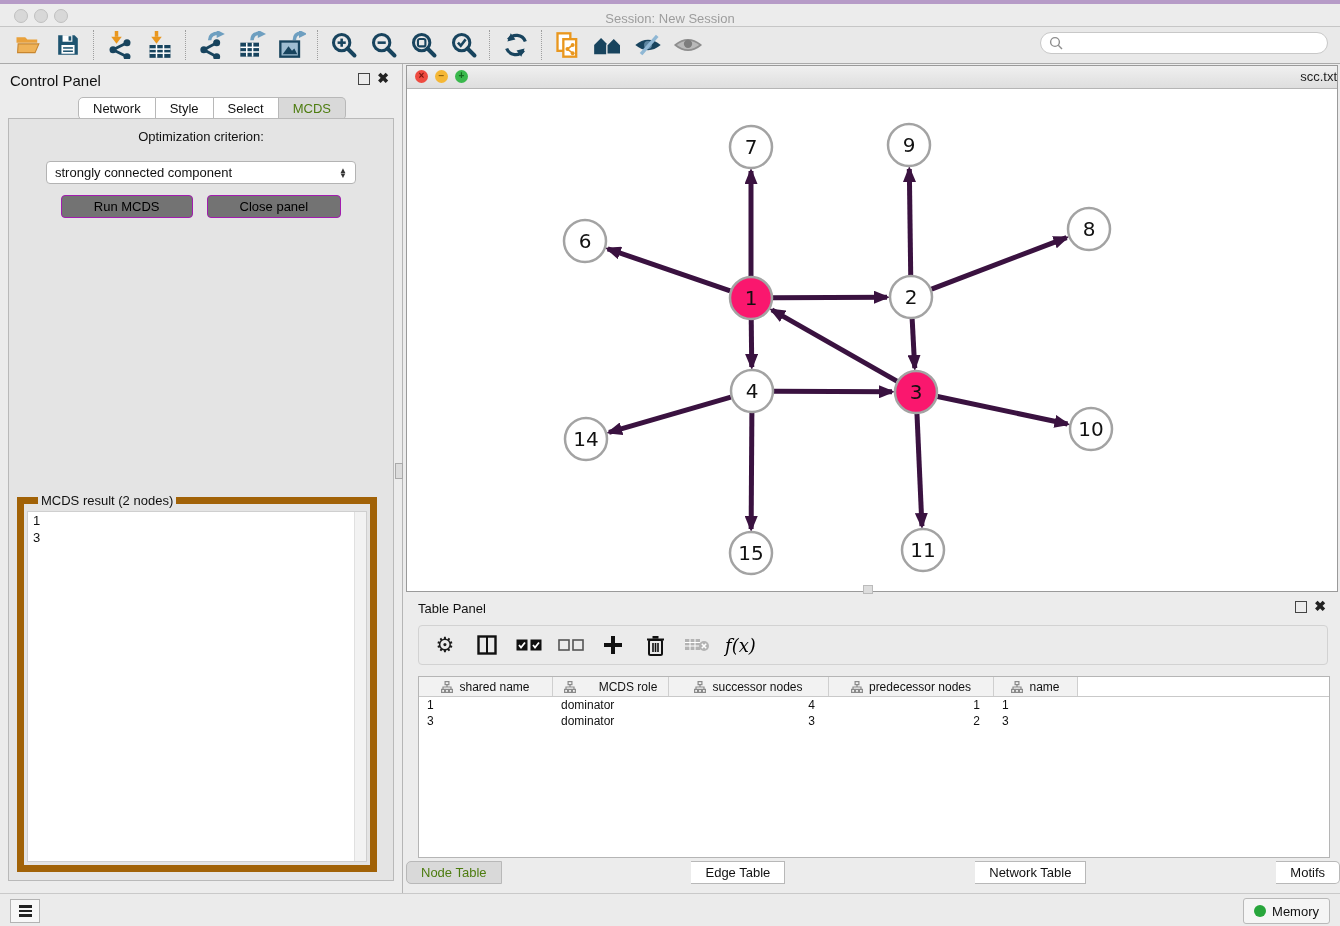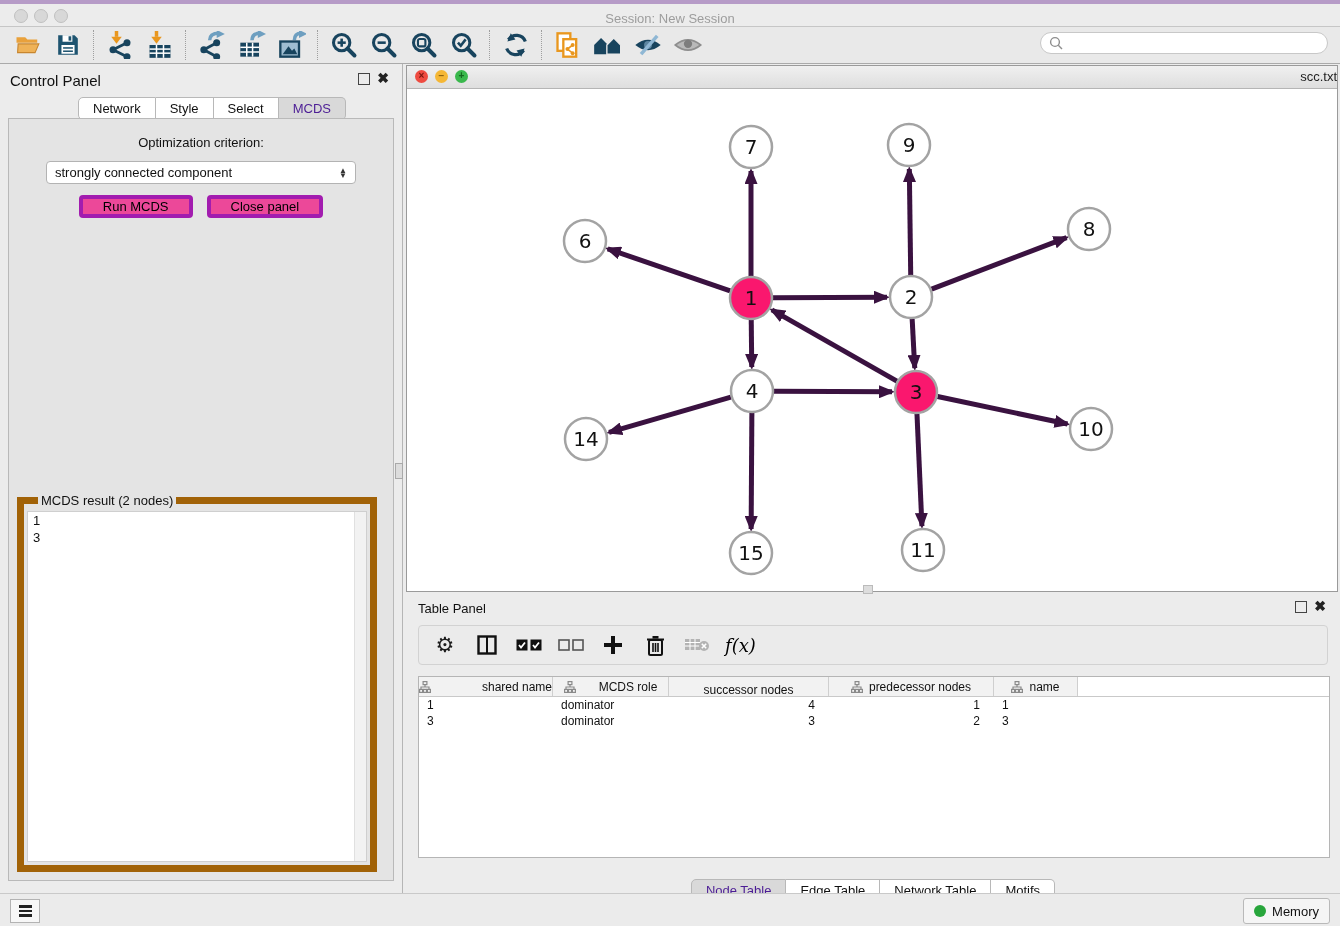--- a/index.html
+++ b/index.html
@@ -22,29 +22,29 @@
   
   #control-panel{left:0;top:64px;width:403px;height:829px;background:#ececec;border-right:1px solid #b5b5b5;box-sizing:border-box}
   #cp-title{left:10px;top:8px;font-size:15px}
   .panel-btns{top:7px;display:flex;gap:7px;font-size:13px;color:#333}
   .float-glyph{width:10px;height:10px;border:1.5px solid #444;display:inline-block;margin-top:2px}
   .x-glyph{font-weight:bold;font-size:14px;line-height:14px;color:#222}
   .tabbar{display:flex}
   .tab{font-size:13px;padding:3px 14px;background:#fff;border:1px solid #b8b8b8;border-left:none;cursor:default;white-space:nowrap}
   .tab:first-child{border-left:1px solid #b8b8b8;border-radius:5px 0 0 5px}
   .tab:last-child{border-radius:0 5px 5px 0}
-  .tab.active{background:#d9d9d9;color:#4c1d95}
+  .tab.active{background:#d9d9d9;color:#4d7c0f}
   #cp-tabs{left:78px;top:33px}
   #cp-box{left:8px;top:54px;right:8px;bottom:12px;background:#e4e4e4;border:1px solid #b9b9b9}
-  #opt-label{top:16px;width:100%;text-align:center;font-size:13px}
+  #opt-label{top:10px;width:100%;text-align:center;font-size:13px}
   #opt-select{left:37px;top:42px;width:310px;height:23px;background:#fff;border:1px solid #b3b3b3;border-radius:4px;
               display:flex;align-items:center;padding:0 8px;box-sizing:border-box;font-size:13px}
   #opt-select .stepper{margin-left:auto;display:flex;flex-direction:column;font-size:8px;line-height:5px;color:#333}
-  .cp-btn{height:23px;background:#ec4899;border:4px solid #a21caf;border-radius:4px;font-size:13px;
-          font-family:"Liberation Sans",sans-serif;padding:0 20px}
+  .cp-btn{height:23px;background:#737373;border:1px solid #a21caf;border-radius:4px;font-size:13px;
+          font-family:"Liberation Sans",sans-serif;padding:0 32px}
   #cp-buttons{left:0;top:76px;width:100%;display:flex;justify-content:center;gap:14px}
   #mcds-fieldset{left:6px;right:14px;top:374px;bottom:8px;border:7px solid #a16207}
   #mcds-legend{font-size:13px;background:#e4e4e4;padding:0 3px;margin-left:2px}
   #mcds-list{position:absolute;left:3px;right:3px;top:3px;bottom:3px;background:#fff;border:1px solid #cfcfcf;overflow:hidden}
   #mcds-scroll{position:absolute;right:0;top:0;width:11px;height:100%;background:#f2f2f2;border-left:1px solid #e0e0e0}
   .mcds-item{font-size:13px;line-height:17px;padding-left:5px}
   
   #net-window{left:406px;top:65px;width:932px;height:527px;background:#fff;border:1px solid #9a9a9a;box-sizing:border-box}
   #net-titlebar{left:0;top:0;width:100%;height:23px;background:linear-gradient(#f0f0f0,#dedede);border-bottom:1px solid #b5b5b5;box-sizing:border-box}
   .mini{width:13px;height:13px;border-radius:50%;top:4px;font-size:10px;line-height:12px;text-align:center;font-weight:bold}
@@ -59,21 +59,21 @@
               display:flex;align-items:center;gap:14px;padding-left:12px;box-sizing:border-box}
   .tpi{display:flex;align-items:center;justify-content:center;width:28px;height:28px}
   #fx-label{font-family:"DejaVu Serif",serif;font-style:italic;color:#000000;font-size:18px}
   #tp-table{left:12px;top:81px;width:912px;height:182px;background:#fff;border:1px solid #b5b5b5;box-sizing:border-box;overflow:hidden}
   #tp-header{display:flex;height:19px;border-bottom:1px solid #c9c9c9}
   .th{background:#f2f2f2;border-right:1px solid #cfcfcf;display:flex;align-items:center;justify-content:center;
       gap:6px;font-size:12px;box-sizing:border-box;flex:0 0 auto}
   .tr{display:flex;height:16px;align-items:center}
   .td{font-size:12px;box-sizing:border-box;flex:0 0 auto;padding:0 8px;white-space:nowrap}
   .td.right{text-align:right;padding-right:14px}
-  #tp-tabs{left:0;top:284px;width:100%;display:flex;justify-content:center}
+  #tp-tabs{left:0;top:266px;width:100%;display:flex;justify-content:space-between}
   
   #status-bar{left:0;top:893px;width:1340px;height:33px;background:#ebebeb;border-top:1px solid #c9c9c9;box-sizing:border-box}
   #list-button{left:10px;top:5px;width:28px;height:22px;background:#f7f7f7;border:1px solid #b3b3b3;
                display:flex;align-items:center;justify-content:center;flex-direction:column;gap:2px}
   #list-button i{display:block;width:13px;height:2.5px;background:#222}
   #memory-button{right:10px;top:4px;height:24px;background:#f5f5f5;border:1px solid #b9b9b9;border-radius:3px;
                  display:flex;align-items:center;gap:6px;padding:0 10px;font-size:13px}
   #memory-dot{width:12px;height:12px;border-radius:50%;background:#28a63c}
 </style>
 </head>
@@ -425,21 +425,21 @@
             <line x1="11" y1="2" x2="11" y2="13"></line>
           </g>
           <circle cx="20" cy="9" r="5" fill="#b3b3b3"></circle>
           <path d="M17.8 6.8 L22.2 11.2 M22.2 6.8 L17.8 11.2" stroke="#fff" stroke-width="1.6"></path>
         </svg>
     </span>
     <span id="fx-label">f(x)</span>
   </div>
   <div class="abs" id="tp-table">
     <div id="tp-header">
-        <div class="th" style="width: 134px; justify-content: space-between;">
+        <div class="th" style="width: 134px;">
           <svg width="12" height="12" viewBox="0 0 12 12">
             <g fill="none" stroke="#8a8a8a" stroke-width="1.2">
               <rect x="4.1" y="0.6" width="3.8" height="3"></rect>
               <path d="M6 3.6 V6 M2 8.4 V6 H10 V8.4"></path>
               <rect x="0.6" y="8.4" width="3" height="3"></rect>
               <rect x="4.5" y="8.4" width="3" height="3"></rect>
               <rect x="8.4" y="8.4" width="3" height="3"></rect>
             </g>
           </svg>
           <span>shared name</span>
@@ -449,21 +449,21 @@
             <g fill="none" stroke="#8a8a8a" stroke-width="1.2">
               <rect x="4.1" y="0.6" width="3.8" height="3"></rect>
               <path d="M6 3.6 V6 M2 8.4 V6 H10 V8.4"></path>
               <rect x="0.6" y="8.4" width="3" height="3"></rect>
               <rect x="4.5" y="8.4" width="3" height="3"></rect>
               <rect x="8.4" y="8.4" width="3" height="3"></rect>
             </g>
           </svg>
           <span>MCDS role</span>
         </div>
-        <div class="th" style="width: 160px; flex-direction: column;">
+        <div class="th" style="width: 160px;">
           <svg width="12" height="12" viewBox="0 0 12 12">
             <g fill="none" stroke="#8a8a8a" stroke-width="1.2">
               <rect x="4.1" y="0.6" width="3.8" height="3"></rect>
               <path d="M6 3.6 V6 M2 8.4 V6 H10 V8.4"></path>
               <rect x="0.6" y="8.4" width="3" height="3"></rect>
               <rect x="4.5" y="8.4" width="3" height="3"></rect>
               <rect x="8.4" y="8.4" width="3" height="3"></rect>
             </g>
           </svg>
           <span>successor nodes</span>

